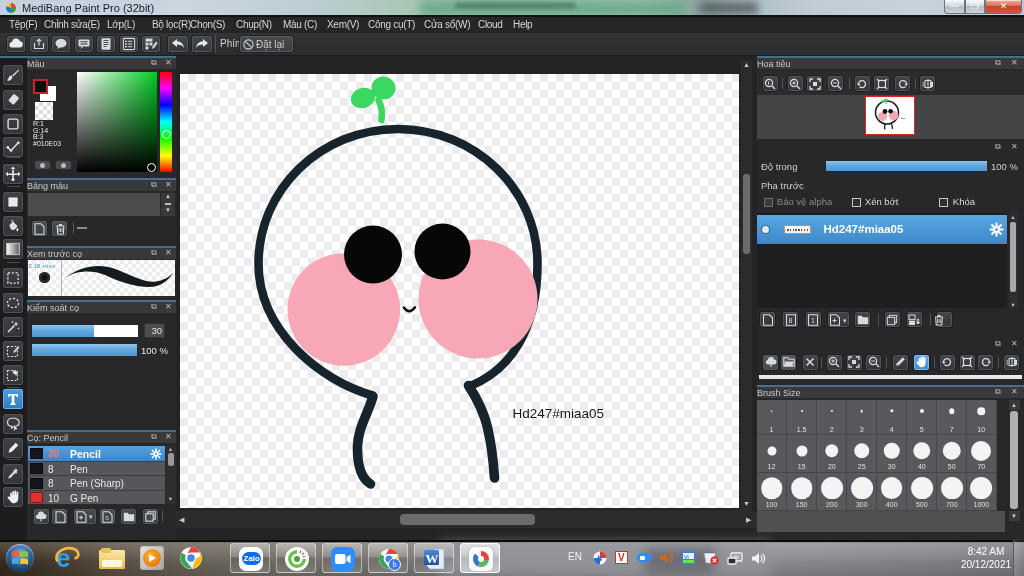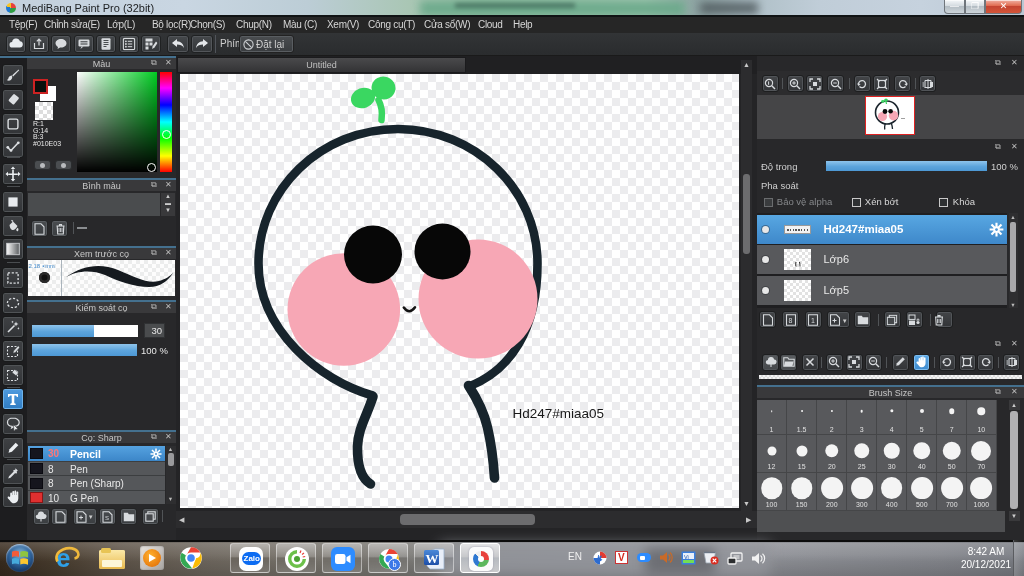--- a/index.html
+++ b/index.html
@@ -47,21 +47,21 @@
 #toolcol { left:0; top:0; width:27px; height:484px; background:#1d1d1f; }
 .tool { position:absolute; left:2px; width:22px; height:22px; border-radius:3px;
   background:linear-gradient(#3f4144,#323437); border:1px solid #191a1b;
   box-shadow:inset 0 0 0 1px #505356; }
 .tool.active { background:linear-gradient(#4f9bdf,#2f7cc2); box-shadow:inset 0 0 0 1px #6db2ea; }
 .tool svg { position:absolute; left:50%; top:50%; transform:translate(-50%,-50%); }
 
 
 #leftpanels { left:27px; top:0; width:149px; height:484px; background:#28282a; }
 .ptitle { position:absolute; left:0; width:100%; height:13px; background:#39393b;
-  border-top:2px solid #44708e; color:#c8c8c8; font-size:9px; text-align:center; line-height:12px; }
+  border-top:2px solid #44708e; color:#c8c8c8; font-size:9px; text-align:left; line-height:12px; }
 .pico { position:absolute; top:2px; font-size:8px; color:#bbb; }
 
 
 #canvasarea { left:176px; top:0; width:581px; height:484px; background:#242426; }
 #tabbar { left:0; top:0; width:581px; height:17.5px; background:#202022; }
 #tab { left:1px; top:0.5px; width:289px; height:16.5px;
   background:linear-gradient(#4a4a4c,#333335); border:1px solid #1b1b1d;
   color:#c0c0c0; font-size:9px; text-align:center; line-height:15px; }
 #canvas { left:4px; top:17.5px; width:559px; height:434px; background:#fff; overflow:hidden;
   background-image:
@@ -318,21 +318,21 @@
           <div style="position:absolute;left:5px;top:2px;width:5px;height:5px;border-radius:50%;background:#b8bbbe"></div>
         </div>
       <div class="abs" style="left:28px;top:104px;width:17px;height:10px;border-radius:3px;background:#4a4d50;border:1px solid #2a2c2e">
           <div style="position:absolute;left:5px;top:2px;width:5px;height:5px;border-radius:50%;background:#b8bbbe"></div>
         </div>
       <div class="abs" style="left:49.6px;top:15.7px;width:80.8px;height:100.6px;background:linear-gradient(to bottom,rgba(0,0,0,0) 0%,#000 100%),linear-gradient(to right,#fff 0%,#00cc22 100%)"></div>
       <div class="abs" style="left:119.5px;top:106.5px;width:9px;height:9px;border:1.8px solid #fff;border-radius:50%"></div>
       <div class="abs" style="left:133px;top:15.7px;width:12px;height:100.6px;background:linear-gradient(#f00 0%,#f0f 16%,#00f 33%,#0ff 50%,#0f0 66%,#ff0 84%,#f00 100%)"></div>
       <div class="abs" style="left:134.5px;top:74px;width:9px;height:9px;border:1.8px solid #fff;border-radius:50%"></div>
 
-      <div class="ptitle" style="top:122px">Bình màu</div>
+      <div class="ptitle" style="top:122px">Bảng màu</div>
       <div class="pico" style="left:124px;top:124px">⧉</div>
         <div class="pico" style="left:138px;top:124px">✕</div>
       <div class="abs" style="left:1px;top:137px;width:132px;height:23.3px;background:#4a4c4e"></div>
       <div class="abs" style="left:134px;top:137px;width:14px;height:23.3px;background:#39393b;color:#ccc;font-size:6px;text-align:center;line-height:7px">▲<br>▬<br>▼</div>
       <div class="abs" style="left:3.5px;top:164px;width:17px;height:17px;border-radius:3px;background:linear-gradient(#4a4d50,#3a3d40);border:1px solid #232425;box-shadow:inset 0 0 0 1px #595d61">
           <svg width="11" height="12" viewBox="0 0 11 12" style="position:absolute;left:2px;top:2px">
             <path d="M1 .8h6l3 3v7.4H1z" fill="none" stroke="#d8dbde" stroke-width="1.1"></path>
           </svg>
         </div>
       <div class="abs" style="left:24px;top:164px;width:17px;height:17px;border-radius:3px;background:linear-gradient(#4a4d50,#3a3d40);border:1px solid #232425;box-shadow:inset 0 0 0 1px #595d61">
@@ -360,21 +360,21 @@
       <div class="ptitle" style="top:244px">Kiểm soát cọ</div>
       <div class="pico" style="left:124px;top:246px">⧉</div>
         <div class="pico" style="left:138px;top:246px">✕</div>
       <div class="abs" style="left:5px;top:268.5px;width:106px;height:12px;background:#fff">
         <div class="abs" style="left:0;top:0;width:62px;height:12px;background:linear-gradient(#8ec4ec,#5ca4dc 55%,#4d98d4)"></div>
       </div>
       <div class="abs" style="left:117px;top:266.5px;width:21px;height:15px;background:#4a4c4e;border:1px solid #303234;color:#e8e8e8;font-size:9.5px;text-align:right;line-height:13px;padding-right:2px">30</div>
       <div class="abs" style="left:5px;top:287.5px;width:105px;height:12px;background:linear-gradient(#8ec4ec,#5ca4dc 55%,#4d98d4)"></div>
       <div class="abs" style="left:114px;top:289px;font-size:9.5px;color:#e8e8e8">100 %</div>
 
-      <div class="ptitle" style="top:373.5px">Cọ: Sharp</div>
+      <div class="ptitle" style="top:373.5px">Cọ: Pencil</div>
       <div class="pico" style="left:124px;top:375.5px">⧉</div>
         <div class="pico" style="left:138px;top:375.5px">✕</div>
       <div class="abs" style="left:1px;top:390px;width:137px;height:58px;background:#55575a">
         <div class="abs" style="left:0;top:0;width:137px;height:14.5px;background:linear-gradient(#55a2e0,#3c86c8);color:#fff">
           <div class="abs" style="left:2px;top:1.5px;width:13px;height:11px;background:#15151d;border:1px solid #0a0a10"></div>
           <span class="abs" style="left:20px;top:2px;font-size:10px;color:#ff7777;font-weight:bold">30</span>
           <span class="abs" style="left:42px;top:1.5px;font-size:10.5px;font-weight:bold">Pencil</span>
           <svg width="12" height="12" viewBox="0 0 24 24" style="position:absolute;left:122px;top:1.5px">
               <path d="M12 1v22M1 12h22M4 4l16 16M20 4 4 20" stroke="#fff" stroke-width="3"></path>
               <circle cx="12" cy="12" r="4.5" fill="#fff"></circle>
@@ -433,23 +433,20 @@
         </div>
       <div class="abs" style="left:114.7px;top:451.8px;width:17px;height:17px;border-radius:3px;background:linear-gradient(#4a4d50,#3a3d40);border:1px solid #232425;box-shadow:inset 0 0 0 1px #595d61">
           <svg width="11" height="11" viewBox="0 0 11 11" style="position:absolute;left:2.5px;top:2.5px">
             <rect x="2.8" y="0.8" width="7.4" height="7.4" fill="none" stroke="#d8dbde" stroke-width="1.1"></rect>
             <rect x="0.8" y="2.8" width="7.4" height="7.4" fill="#45484b" stroke="#d8dbde" stroke-width="1.1"></rect>
           </svg>
         </div>
       <div class="abs" style="left:135px;top:454px;width:1px;height:12px;background:#515457"></div>
     </div>
     <div id="canvasarea" class="abs">
-      <div id="tabbar" class="abs">
-          <div id="tab" class="abs">Untitled</div>
-        </div>
       <div id="canvas" class="abs">
         <svg width="559" height="434" viewBox="180 73.5 559 434">
           <g fill="none" stroke="#17242c" stroke-width="8.6" stroke-linecap="round">
             <path d="M 372.5 395 C 320 380, 258.5 330, 258.5 263 C 258.5 188.7, 321 128.5, 398 128.5 C 475 128.5, 537.5 188.7, 537.5 263 C 537.5 330, 510 370, 469 386"></path>
             <path d="M 373 396 C 367 415, 358 428, 357.5 446 C 357.2 465, 361.5 478, 370.5 483.5" stroke-width="9.6"></path>
             <path d="M 468.5 385 C 477 398, 484 412, 487.5 427 C 491 442, 493.5 462, 494.5 477.5" stroke-width="9.6"></path>
           </g>
           <path d="M 381.5 119.5 C 382.5 112, 381.5 105, 378.5 99.5" fill="none" stroke="#3ad761" stroke-width="6.5" stroke-linecap="round"></path>
           <ellipse cx="383.5" cy="87.5" rx="12" ry="11.5" fill="#3ad761" transform="rotate(15 383.5 87.5)"></ellipse>
           <ellipse cx="363" cy="97.5" rx="12.3" ry="10" fill="#3ad761" transform="rotate(-20 363 97.5)"></ellipse>
@@ -467,20 +464,21 @@
         <div class="sbarrow" style="left:2px;top:440px">▼</div>
       </div>
       <div id="hsb" class="abs">
         <div class="sbarrow" style="left:3px;top:5px">◀</div>
         <div class="abs thumb"></div>
         <div class="sbarrow" style="left:570px;top:5px">▶</div>
       </div>
     </div>
     <div id="rightpanels" class="abs">
 
+      <div class="ptitle" style="top:0">Hoa tiêu</div>
       <div class="pico" style="left:238px;top:2px">⧉</div>
         <div class="pico" style="left:254px;top:2px">✕</div>
       <div class="abs" style="left:0;top:15px;width:267px;height:24px;background:#2c2c2e"></div>
       <div class="rbtn" style="left:4.6px;top:19px">
           <svg width="12" height="12" viewBox="0 0 12 12">
             <circle cx="5" cy="5" r="3.6" fill="none" stroke="#d8dbde" stroke-width="1.2"></circle>
             <path d="M7.8 7.8 11 11" stroke="#d8dbde" stroke-width="1.4"></path>
             <path d="M4.6 3.4v3.4" stroke="#d8dbde" stroke-width="1"></path>
           </svg>
         </div>
@@ -548,51 +546,39 @@
             <ellipse cx="16.8" cy="4.4" rx="1.7" ry="1.4" fill="#3ad761"></ellipse>
           <path d="M35 21.5 h 4" stroke="#888" stroke-width="0.8"></path>
         </svg>
       </div>
 
       <div class="pico" style="left:238px;top:85.5px">⧉</div>
         <div class="pico" style="left:254px;top:85.5px">✕</div>
       <div class="abs" style="left:4px;top:104.5px;font-size:9.5px;color:#d0d0d0">Độ trong</div>
       <div class="abs" style="left:69.2px;top:104.5px;width:161px;height:10px;background:linear-gradient(#8ec4ec,#5ca4dc 55%,#4d98d4)"></div>
       <div class="abs" style="left:234px;top:104.5px;font-size:9.5px;color:#d0d0d0">100 %</div>
-      <div class="abs" style="left:4px;top:123.5px;font-size:9.5px;color:#d0d0d0">Pha soát</div>
+      <div class="abs" style="left:4px;top:123.5px;font-size:9.5px;color:#d0d0d0">Pha trước</div>
       <div class="abs" style="left:6.7px;top:141.5px;width:9px;height:9px;border:1px solid #6a6c6e;background:#3a3c3e"></div>
       <div class="abs" style="left:19.8px;top:140px;font-size:9.5px;color:#85878a">Bảo vệ alpha</div>
       <div class="abs" style="left:94.5px;top:141.5px;width:9px;height:9px;border:1px solid #c8c8c8;background:#2e3032"></div>
       <div class="abs" style="left:107.8px;top:140px;font-size:9.5px;color:#d8d8d8">Xén bớt</div>
       <div class="abs" style="left:182px;top:141.5px;width:9px;height:9px;border:1px solid #c8c8c8;background:#2e3032"></div>
       <div class="abs" style="left:195.8px;top:140px;font-size:9.5px;color:#d8d8d8">Khóa</div>
       <div class="abs" style="left:0;top:157px;width:250px;height:95px;background:#1f1f21">
         <div class="abs" style="left:0;top:2px;width:250px;height:28.8px;background:linear-gradient(#58a7e2,#3e88ca)">
           <div class="abs" style="left:4.7px;top:10.9px;width:7px;height:7px;border-radius:50%;background:#e8e8e8;box-shadow:0 0 0 1px #3a6a92"></div>
           <div class="abs" style="left:27.4px;top:10px;width:27px;height:8.5px;background:#f2f2f2;border:1px solid #999">
               <div style="margin:2.5px 2px;height:2.5px;background:repeating-linear-gradient(90deg,#555 0 1.5px,transparent 1.5px 2.8px)"></div>
             </div>
           <span class="abs" style="left:66.5px;top:7.5px;font-size:11.5px;font-weight:bold;color:#fff">Hd247#miaa05</span>
           <svg width="15" height="15" viewBox="0 0 24 24" style="position:absolute;left:232px;top:7px">
               <path d="M12 1v22M1 12h22M4 4l16 16M20 4 4 20" stroke="#fff" stroke-width="3.4"></path>
               <circle cx="12" cy="12" r="5" fill="#fff"></circle>
               <circle cx="12" cy="12" r="2.2" fill="#4a97d8"></circle>
             </svg>
-        </div>
-        <div class="abs" style="left:0;top:32.4px;width:250px;height:28.8px;background:#58595c">
-          <div class="abs" style="left:4.7px;top:10.9px;width:7px;height:7px;border-radius:50%;background:#e8e8e8;box-shadow:0 0 0 1px #434549"></div>
-          <div class="abs" style="left:27.4px;top:4px;width:27px;height:21px;background:#fff;background-image:linear-gradient(45deg,#e2e2e2 25%,transparent 25%,transparent 75%,#e2e2e2 75%),linear-gradient(45deg,#e2e2e2 25%,transparent 25%,transparent 75%,#e2e2e2 75%);background-size:6px 6px;background-position:0 0,3px 3px"><svg width="27" height="21" viewBox="0 0 27 21">
-                <path d="M12 13c-.3 2-.4 3 0 4.5M15.5 13c.4 2 .5 3 .5 4.5" stroke="#222" stroke-width="1"></path>
-              </svg></div>
-          <span class="abs" style="left:66.5px;top:8px;font-size:11px;color:#e8e8e8">Lớp6</span>
-        </div>
-        <div class="abs" style="left:0;top:62.8px;width:250px;height:28.8px;background:#58595c">
-          <div class="abs" style="left:4.7px;top:10.9px;width:7px;height:7px;border-radius:50%;background:#e8e8e8;box-shadow:0 0 0 1px #434549"></div>
-          <div class="abs" style="left:27.4px;top:4px;width:27px;height:21px;background:#fff;background-image:linear-gradient(45deg,#e2e2e2 25%,transparent 25%,transparent 75%,#e2e2e2 75%),linear-gradient(45deg,#e2e2e2 25%,transparent 25%,transparent 75%,#e2e2e2 75%);background-size:6px 6px;background-position:0 0,3px 3px"></div>
-          <span class="abs" style="left:66.5px;top:8px;font-size:11px;color:#e8e8e8">Lớp5</span>
         </div>
       </div>
       <div class="abs" style="left:251.6px;top:157px;width:9px;height:95px;background:#2e2e30">
         <div class="abs" style="left:1px;top:1px;width:7px;color:#bbb;font-size:5.5px;text-align:center">▲</div>
         <div class="abs" style="left:1.5px;top:9px;width:6px;height:70px;background:#a8a8aa;border-radius:2px"></div>
         <div class="abs" style="left:1px;top:89px;width:7px;color:#bbb;font-size:5.5px;text-align:center">▼</div>
       </div>
       <div class="rbtn" style="left:2.2px;top:255px">
           <svg width="11" height="12" viewBox="0 0 11 12">
             <path d="M1 .8h6l3 3v7.4H1z" fill="none" stroke="#d8dbde" stroke-width="1.1"></path>

